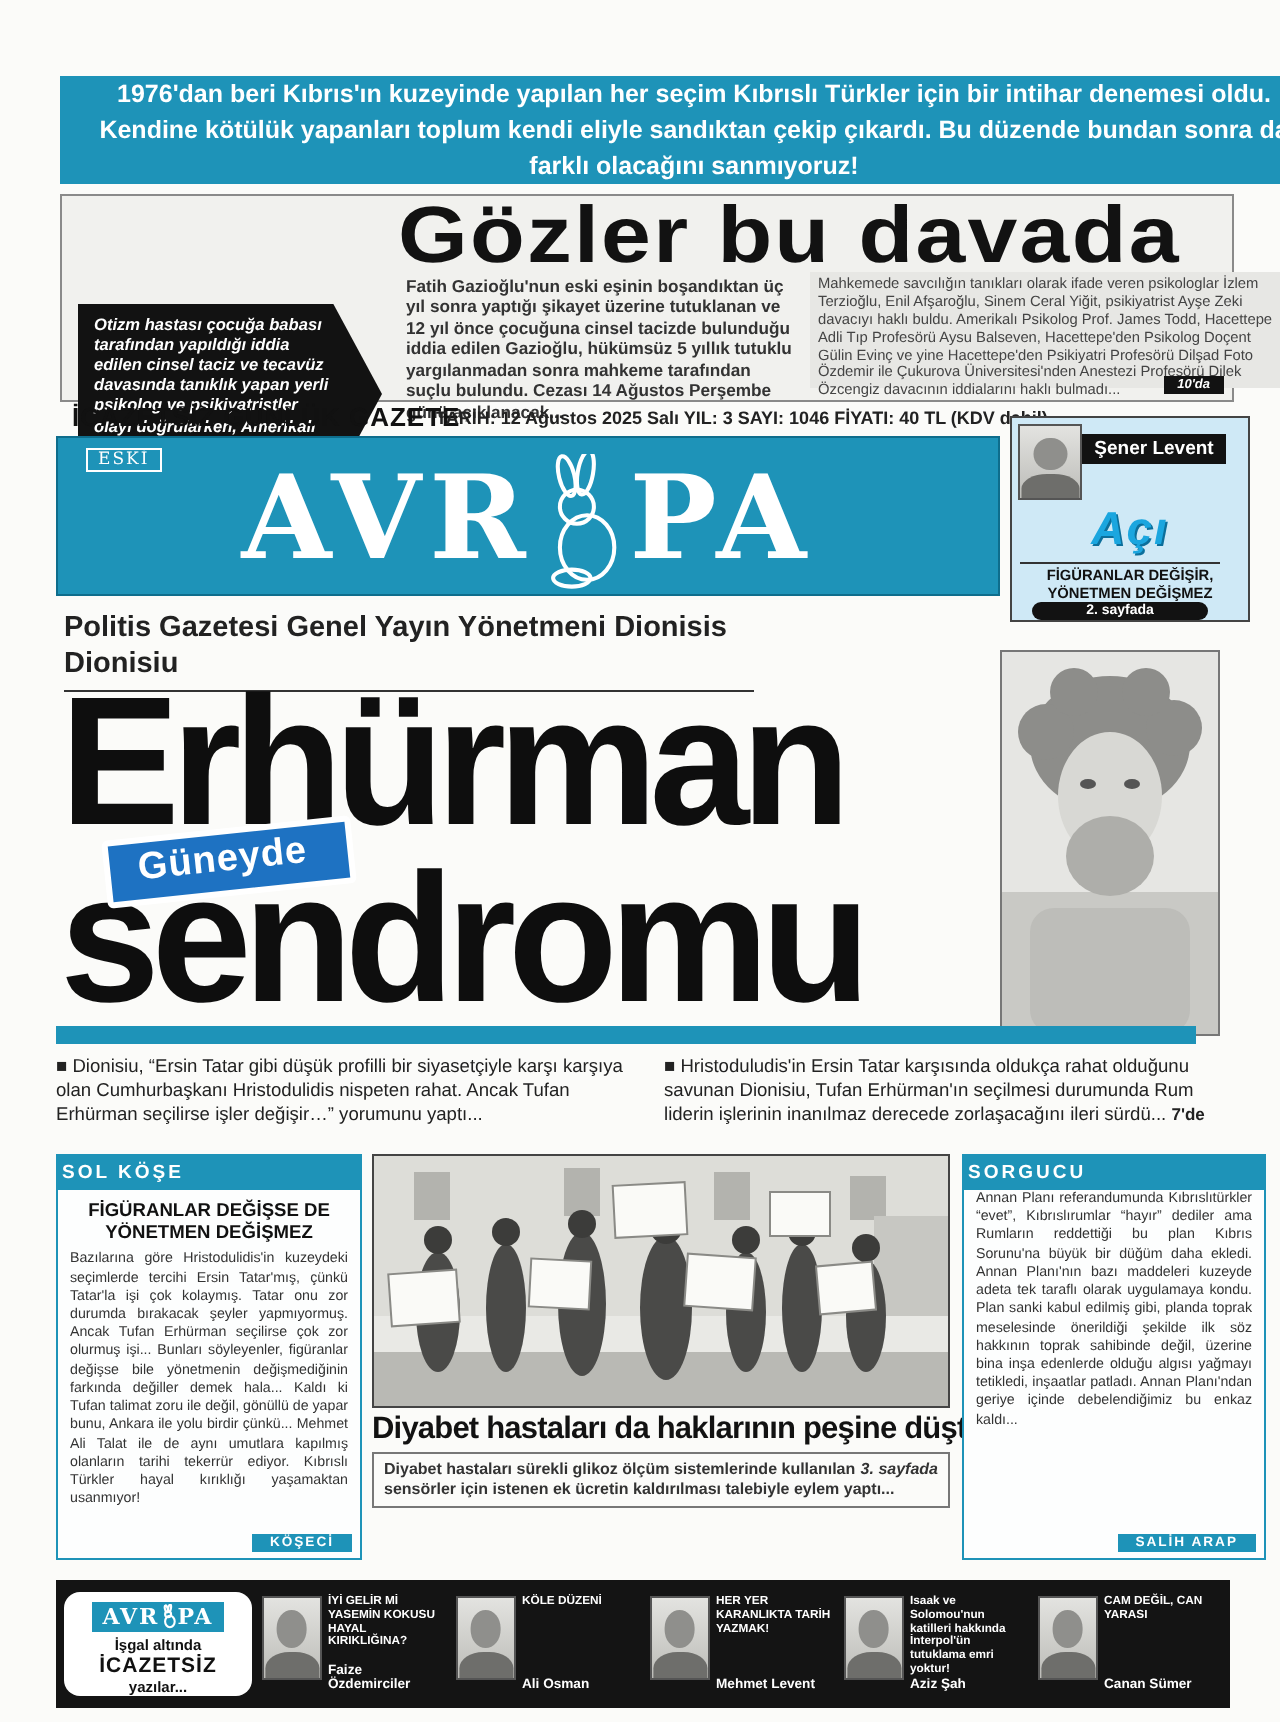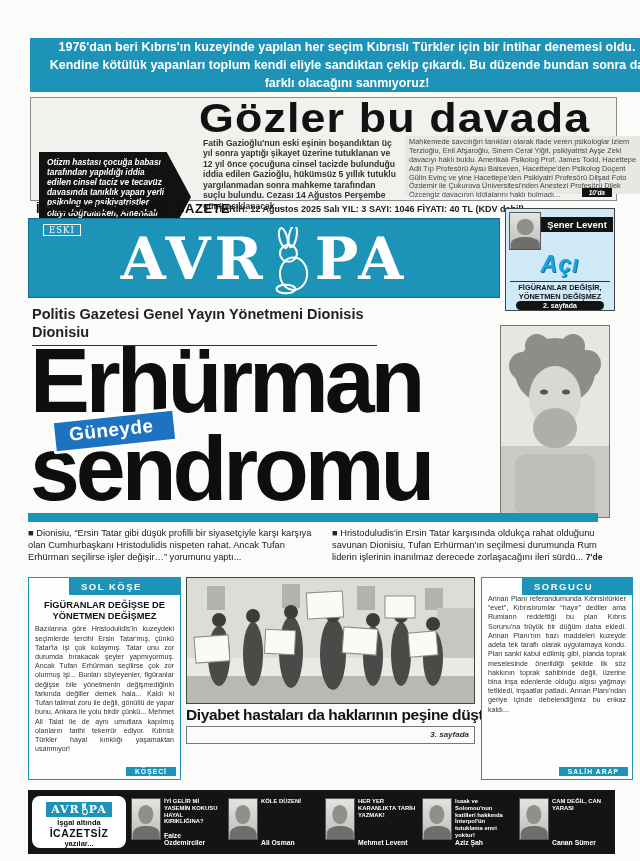--- a/index.html
+++ b/index.html
@@ -57,21 +57,21 @@
     font-family:"DejaVu Serif",serif;padding:0 5px;letter-spacing:1px;
   }
   .masthead-word{
     left:0;top:6px;width:100%;text-align:center;color:#fff;
     font-family:"DejaVu Serif",serif;font-weight:bold;font-size:58px;
     letter-spacing:4px;display:flex;align-items:flex-start;justify-content:center;
   }
   .masthead-word svg{margin:2px -2px 0 -2px;}
   
   .aci-box{
-    left:505px;top:208px;width:110px;height:103px;background:#cfe9f6;
+    left:505px;top:208px;width:120px;height:103px;background:#cfe9f6;
     border:1px solid #444;box-sizing:border-box;
   }
   .aci-photo{left:3px;top:3px;width:30px;height:36px;border:1px solid #555;}
   .aci-author{
     left:35px;top:8px;width:72px;background:#121212;color:#fff;font-weight:bold;
     font-size:9.5px;text-align:center;padding:2px 0;
   }
   .aci-title{
     left:0;top:42px;width:100%;text-align:center;font-weight:bold;font-style:italic;
     font-size:23px;color:#1ba6df;text-shadow:1px 1px 0 #0c6f9b;letter-spacing:1px;
@@ -102,21 +102,21 @@
     box-sizing:border-box;overflow:hidden;background:#e8e8e6;}
   .teal-bar{left:28px;top:513px;width:570px;height:9px;background:#1e93b8;}
   
   .bullet{font-size:9.3px;line-height:1.3;color:#222;}
   .bullet-left{left:28px;top:527px;width:297px;}
   .bullet-right{left:332px;top:527px;width:282px;}
   .pageref-inline{font-weight:bold;font-size:8.5px;}
   
   .colbox{border:1.5px solid #1e93b8;background:#fdfefe;box-sizing:border-box;}
   .colbox-header{background:#1e93b8;color:#fff;font-weight:bold;font-size:9.5px;
-    letter-spacing:1.5px;padding:3px 0 3px 12px;margin-left:40px;}
+    letter-spacing:1.5px;padding:3px 0 3px 2px;}
   .colbox-title{font-weight:bold;font-size:9.3px;text-align:center;line-height:1.2;
     margin:5px 3px 3px 3px;}
   .colbox-body{font-size:7.1px;line-height:1.3;text-align:justify;color:#333;
     padding:0 6px;}
   .colbox-byline{position:absolute;right:4px;bottom:3px;background:#1e93b8;color:#fff;
     font-weight:bold;font-size:6.8px;letter-spacing:1px;padding:1px 9px;}
   .sol-kose{left:28px;top:577px;width:153px;height:203px;}
   .sorgucu{left:481px;top:577px;width:152px;height:203px;}
   
   .mid-photo{left:186px;top:577px;width:289px;height:127px;border:1px solid #444;
@@ -276,20 +276,21 @@
       <rect x="120" y="14" width="36" height="26" transform="rotate(-3 138 27)"></rect>
       <rect x="156" y="50" width="34" height="26" transform="rotate(4 173 63)"></rect>
       <rect x="198" y="18" width="30" height="22"></rect>
       <rect x="222" y="54" width="28" height="24" transform="rotate(-5 236 66)"></rect>
     </g>
   </svg>
 </div>
 <div class="abs mid-headline">Diyabet hastaları da haklarının peşine düştü</div>
 <div class="abs mid-body">
   <span class="mid-pageref">3. sayfada</span>
+  <span>Diyabet hastaları sürekli glikoz ölçüm sistemlerinde kullanılan sensörler için istenen ek ücretin kaldırılması talebiyle eylem yaptı...</span>
 </div>
 
 <div class="abs colbox sorgucu">
   <div class="colbox-header">SORGUCU</div>
   <div class="colbox-body">Annan Planı referandumunda Kıbrıslıtürkler “evet”, Kıbrıslırumlar “hayır” dediler ama Rumların reddettiği bu plan Kıbrıs Sorunu'na büyük bir düğüm daha ekledi. Annan Planı'nın bazı maddeleri kuzeyde adeta tek taraflı olarak uygulamaya kondu. Plan sanki kabul edilmiş gibi, planda toprak meselesinde önerildiği şekilde ilk söz hakkının toprak sahibinde değil, üzerine bina inşa edenlerde olduğu algısı yağmayı tetikledi, inşaatlar patladı. Annan Planı'ndan geriye içinde debelendiğimiz bu enkaz kaldı...</div>
   <div class="colbox-byline">SALİH ARAP</div>
 </div>
 
 <div class="abs footer-strip">
   <div class="footer-logo-box">

